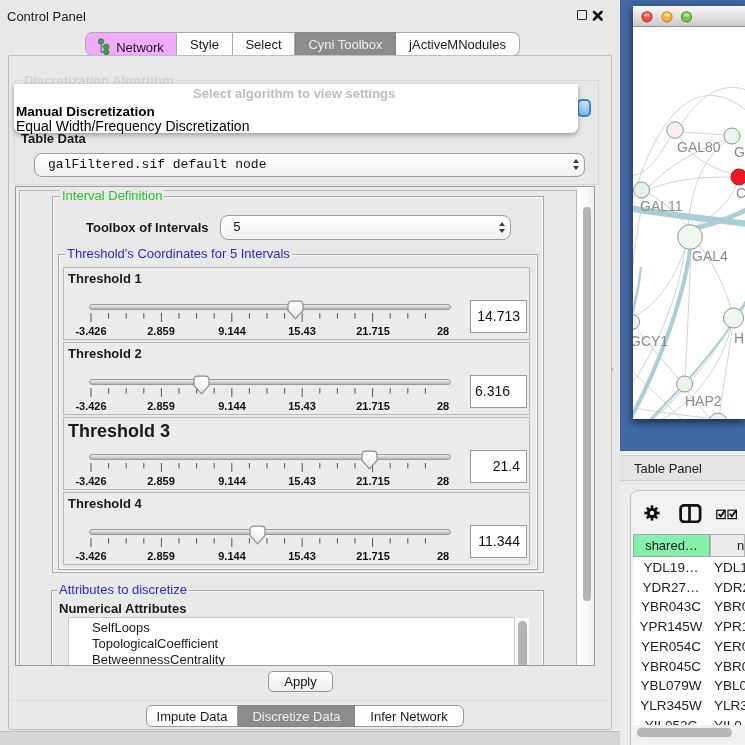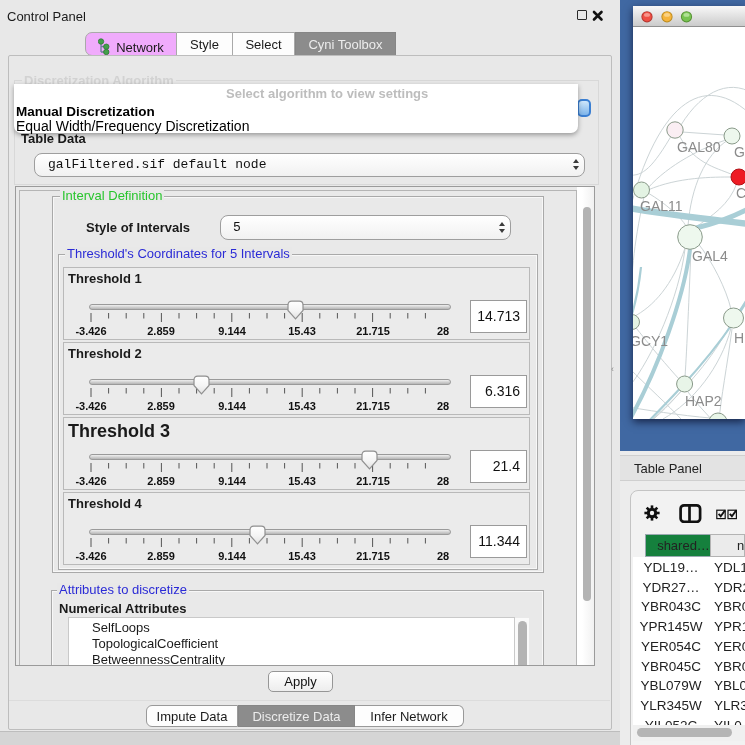--- a/index.html
+++ b/index.html
@@ -28,20 +28,21 @@
     <svg width="12" height="17" viewBox="0 0 12 17" style="margin-right:6px;">
       <path d="M3 4 L3 14 M3 8.5 L8 8.5 M3 14 L8 14" stroke="#6b7f95" stroke-width="1.3" fill="none"></path>
       <circle cx="3" cy="3.5" r="2.7" fill="#44a04c" stroke="#2e7a35" stroke-width="0.8"></circle>
       <circle cx="8.3" cy="8.7" r="2.7" fill="#44a04c" stroke="#2e7a35" stroke-width="0.8"></circle>
       <circle cx="8.3" cy="14" r="2.7" fill="#44a04c" stroke="#2e7a35" stroke-width="0.8"></circle>
     </svg>
     Network</div>
   <div style="box-sizing:border-box;width:56px;background:#fdfdfd;border:1px solid #a9a9a9;border-left:none;display:flex;align-items:center;justify-content:center;">Style</div>
   <div style="box-sizing:border-box;width:62px;background:#fdfdfd;border:1px solid #a9a9a9;border-left:none;display:flex;align-items:center;justify-content:center;">Select</div>
   <div style="box-sizing:border-box;width:101px;background:#8c8c8c;border:1px solid #868686;display:flex;align-items:center;justify-content:center;color:#ececec;">Cyni Toolbox</div>
+  <div style="box-sizing:border-box;width:124px;background:#fdfdfd;border:1px solid #a9a9a9;border-left:none;border-radius:0 7px 7px 0;display:flex;align-items:center;justify-content:center;">jActiveMNodules</div>
 </div>
 
 <div class="abs" style="left:8px;top:55px;width:602px;height:673px;border:1px solid #bdbdbd;border-radius:2px;"></div>
 
 <div class="abs" style="left:14px;top:80px;width:583px;height:103px;border:1px solid #d8d8d8;"></div>
 <div class="abs gtitle bold" style="left:22px;top:74px;color:#d2d2d2;">Discretization Algorithm</div>
 <div class="abs" style="left:577px;top:99px;width:10px;height:14px;border:2px solid #3b7fd2;border-radius:5px;background:linear-gradient(#cfe7fb,#7db4ea);"></div>
 
 <div class="abs bold" style="left:21px;top:131px;font-size:13px;color:#1a1a1a;">Table Data</div>
 <div class="abs combo" style="left:34px;top:153px;width:549px;height:22px;">
@@ -50,21 +51,21 @@
 <path d="M3 0 L6 4 H0 Z" fill="#3a3a3a"></path>
       <path d="M3 11 L6 7 H0 Z" fill="#3a3a3a"></path>
     </svg>
 </div>
 
 <div class="abs" style="left:15px;top:186px;width:580px;height:480px;border:1px solid #9a9a9a;background:#e9e9e9;box-sizing:border-box;"></div>
 <div class="abs" style="left:16px;top:187px;width:578px;height:478px;overflow:hidden;">
 <div class="abs" style="left:3px;top:3px;width:556px;height:560px;border:1px solid #b5b5b5;"></div>
 <div class="abs etched" style="left:36px;top:9px;width:490px;height:375px;"></div>
 <div class="abs gtitle" style="left:44px;top:2px;color:#28c52d;">Interval Definition</div>
-<div class="abs bold" style="left:70px;top:33px;font-size:13px;color:#1a1a1a;">Style of Intervals</div>
+<div class="abs bold" style="left:70px;top:33px;font-size:13px;color:#1a1a1a;">Toolbox of Intervals</div>
 <div class="abs combo" style="left:204px;top:28px;width:289px;height:23px;">
   <div style="padding:4px 0 0 12px;">5</div>
   <svg class="abs" style="right:5px;top:6px;" width="6" height="11" viewBox="0 0 6 11">
 <path d="M3 0 L6 4 H0 Z" fill="#3a3a3a"></path>
         <path d="M3 11 L6 7 H0 Z" fill="#3a3a3a"></path>
       </svg>
 </div>
 <div class="abs etched" style="left:42px;top:67px;width:478px;height:314px;"></div>
 <div class="abs gtitle" style="left:49px;top:60px;color:#2b2bd6;">Threshold's Coordinates for 5 Intervals</div>
 
@@ -149,21 +150,21 @@
 <svg class="abs" style="left:176.5px;top:188px;" width="17" height="20" viewBox="0 0 17 20">
       <path d="M1 5 Q1 1.2 4.8 1.2 L12.2 1.2 Q16 1.2 16 5 L16 10.5 L8.5 18.8 L1 10.5 Z" fill="url(#thg155)" stroke="#909090" stroke-width="1.2"></path>
       <defs>
         <linearGradient id="thg155" x1="0" y1="0" x2="0" y2="1">
           <stop offset="0" stop-color="#ffffff"></stop>
           <stop offset="0.55" stop-color="#f4f4f4"></stop>
           <stop offset="1" stop-color="#e2e2e2"></stop>
         </linearGradient>
       </defs>
     </svg>
-<div class="abs" style="left:454px;top:188px;width:57px;height:33px;background:#fff;border:1px solid #9a9a9a;font-size:14px;color:#111;text-align:right;line-height:31px;padding-right:6px;box-sizing:border-box;">6.316</div>
+<div class="abs" style="left:454px;top:188px;width:57px;height:33px;background:#fff;border:1px solid #9a9a9a;font-size:14px;color:#111;text-align:right;line-height:31px;padding-right:16px;box-sizing:border-box;">6.316</div>
 
 <div class="abs" style="left:47px;top:230px;width:467px;height:73px;border:1px solid #b9b9b9;background:#ebebeb;box-sizing:border-box;"></div>
 <div class="abs bold" style="left:52px;top:234px;font-size:18px;color:#1a1a1a;">Threshold 3</div>
 <div class="abs" style="left:73px;top:267px;width:360px;height:4px;border:1px solid #9a9a9a;border-radius:3px;background:linear-gradient(#efefef,#b5b5b5);"></div>
 <svg class="abs" style="left:57px;top:276px;" width="362" height="10" viewBox="0 0 362 10">
       <line x1="18.0" y1="0" x2="18.0" y2="9" stroke="#555" stroke-width="1"></line>
       <line x1="35.6" y1="0" x2="35.6" y2="5.5" stroke="#555" stroke-width="1"></line>
       <line x1="53.2" y1="0" x2="53.2" y2="5.5" stroke="#555" stroke-width="1"></line>
       <line x1="70.8" y1="0" x2="70.8" y2="5.5" stroke="#555" stroke-width="1"></line>
       <line x1="88.4" y1="0" x2="88.4" y2="9" stroke="#555" stroke-width="1"></line>
@@ -266,21 +267,21 @@
 
 <div class="abs" style="left:146px;top:705px;height:22px;display:flex;font-size:13px;">
   <div style="box-sizing:border-box;width:92px;background:#fdfdfd;border:1px solid #999;border-radius:6px 0 0 6px;display:flex;align-items:center;justify-content:center;color:#1a1a1a;">Impute Data</div>
   <div style="box-sizing:border-box;width:117px;background:#8c8c8c;border:1px solid #868686;display:flex;align-items:center;justify-content:center;color:#ececec;">Discretize Data</div>
   <div style="box-sizing:border-box;width:109px;background:#fdfdfd;border:1px solid #999;border-left:none;border-radius:0 6px 6px 0;display:flex;align-items:center;justify-content:center;color:#1a1a1a;">Infer Network</div>
 </div>
 
 <div class="abs" style="left:611px;top:365px;width:5px;height:9px;color:#8a8a8a;font-size:9px;line-height:9px;">‹</div>
 
 <div class="abs" style="left:14px;top:84px;width:564px;height:49px;background:#fff;border-radius:0 0 7px 7px;box-shadow:0 2px 5px rgba(0,0,0,0.35);"></div>
-<div class="abs" style="left:193px;top:86px;width:280px;font-size:13px;font-weight:bold;color:#bdbdbd;margin-left:33px;">Select algorithm to view settings</div>
+<div class="abs" style="left:193px;top:86px;width:280px;font-size:13px;font-weight:bold;color:#bdbdbd;">Select algorithm to view settings</div>
 <div class="abs bold" style="left:16px;top:104px;font-size:13.5px;color:#000;">Manual Discretization</div>
 <div class="abs" style="left:16px;top:118px;font-size:14px;color:#000;">Equal Width/Frequency Discretization</div>
 
 <div class="abs" style="left:620px;top:0;width:125px;height:451px;background:#4068a2;"></div>
 <div class="abs" style="left:633px;top:6px;width:112px;height:413px;box-shadow:0 3px 8px rgba(0,0,25,0.65);"></div>
 <div class="abs" style="left:633px;top:6px;width:112px;height:21px;background:linear-gradient(#f8f8f8,#cbcbcb);border-bottom:1px solid #909090;box-sizing:border-box;"></div>
 <svg class="abs" style="left:638px;top:9px;" width="60" height="16" viewBox="0 0 60 16">
   <circle cx="9" cy="7.8" r="5.6" fill="#b03731"></circle>
     <circle cx="9" cy="7.8" r="4.7" fill="#ee4f44"></circle>
   <ellipse cx="9" cy="5.9" rx="3" ry="1.9" fill="#f89a90" opacity="0.95"></ellipse>
@@ -370,21 +371,21 @@
     <rect x="38.6" y="2.3" width="19.5" height="16.6" rx="3.5"></rect>
     <line x1="47.5" y1="3" x2="47.5" y2="18.5"></line>
   </g>
   <g fill="none" stroke="#111" stroke-width="1.2">
     <rect x="74.8" y="7.2" width="8.4" height="8.4"></rect>
     <path d="M76.6 10.8 l2.1 2.4 l4.3 -5.8" stroke-width="1.8"></path>
     <rect x="86" y="7.2" width="8.4" height="8.4"></rect>
     <path d="M87.8 10.8 l2.1 2.4 l4.3 -5.8" stroke-width="1.8"></path>
   </g>
 </svg>
-<div class="abs" style="left:633px;top:534px;width:77px;height:23px;background:#15803d;border:1px solid #9aa9b0;font-size:13px;color:#222;text-align:center;line-height:21px;box-sizing:border-box;margin-left:12px;">shared…</div>
+<div class="abs" style="left:633px;top:534px;width:77px;height:23px;background:#86efac;border:1px solid #9aa9b0;font-size:13px;color:#222;text-align:center;line-height:21px;box-sizing:border-box;">shared…</div>
 <div class="abs" style="left:710px;top:534px;width:35px;height:23px;background:#ebebeb;border:1px solid #b3b3b3;font-size:13px;color:#222;padding-left:26px;line-height:21px;box-sizing:border-box;overflow:hidden;">na</div>
 <div class="abs" style="left:633px;top:557px;width:112px;height:168px;background:#fff;"></div>
 <div class="abs" style="left:633px;top:558px;width:76px;text-align:center;font-size:13.5px;color:#222;line-height:19.7px;">
 YDL19…<br>YDR27…<br>YBR043C<br>YPR145W<br>YER054C<br>YBR045C<br>YBL079W<br>YLR345W<br>YIL052C</div>
 <div class="abs" style="left:714px;top:558px;width:60px;text-align:left;font-size:13.5px;color:#222;line-height:19.7px;">
 YDL1<br>YDR2<br>YBR0<br>YPR1<br>YER0<br>YBR0<br>YBL0<br>YLR3<br>YIL0</div>
 <div class="abs" style="left:633px;top:725px;width:112px;height:16px;background:#f0f0f0;"></div>
 <div class="abs" style="left:637px;top:728px;width:95px;height:9px;background:#b5b5b5;border-radius:5px;"></div>
 
 </body></html>

